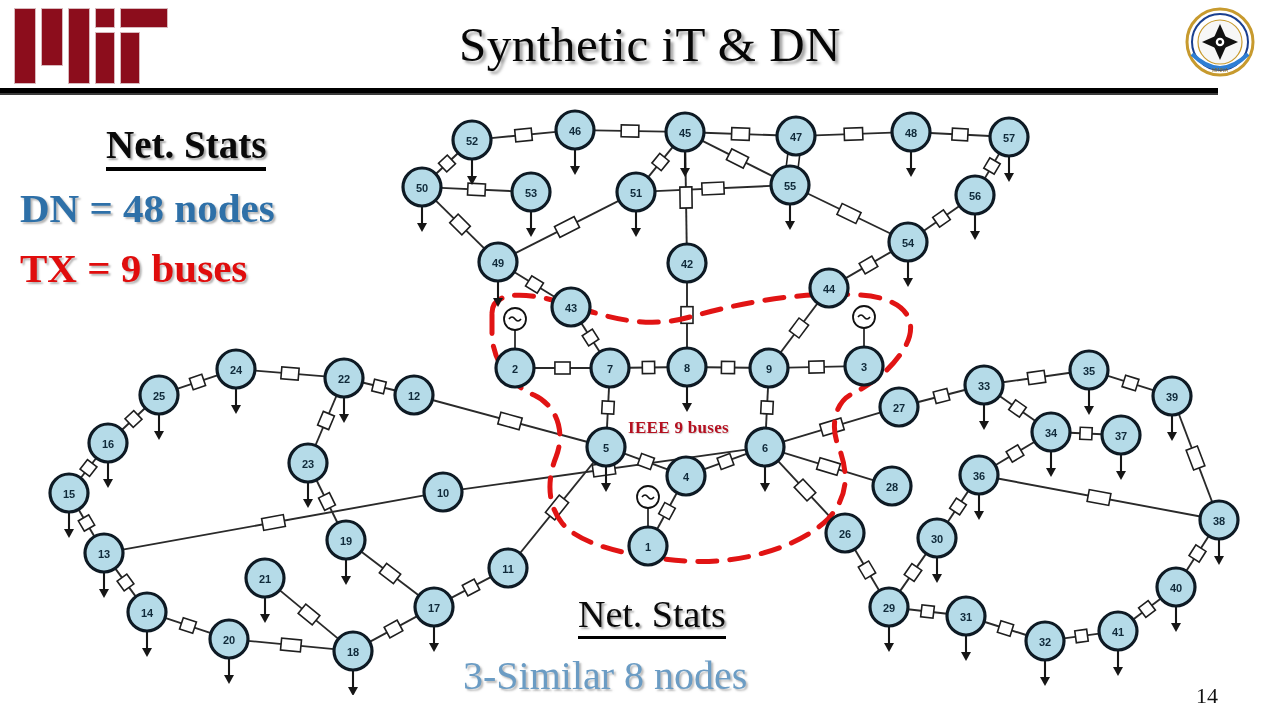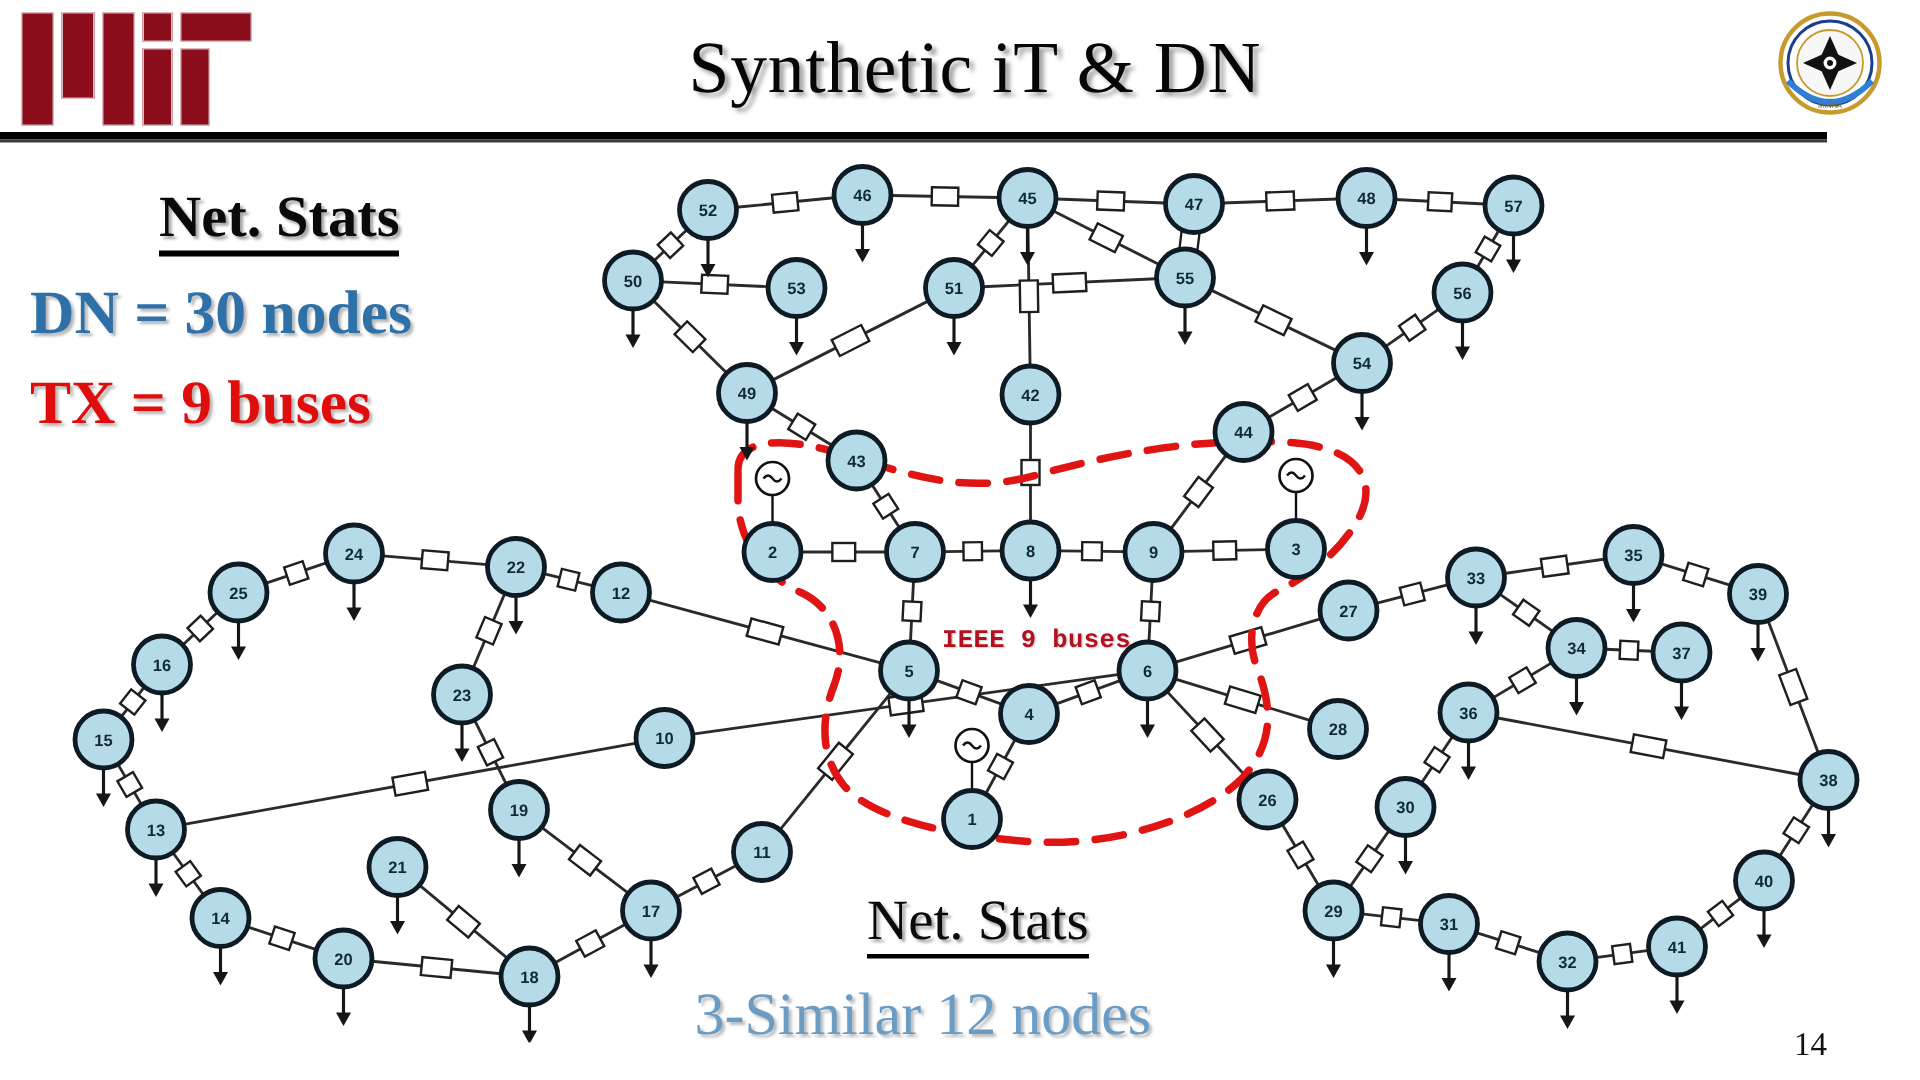--- a/index.html
+++ b/index.html
@@ -58,21 +58,21 @@
   .node-t{fill:#102a3a;font-family:"Liberation Sans",sans-serif;font-size:11px;
     font-weight:bold;text-anchor:middle;dominant-baseline:central;}
   .box{fill:#ffffff;stroke:#1e1e1e;stroke-width:1.6;}
   .arrow{stroke:#161616;stroke-width:2.1;fill:none;}
   .arrowhead{fill:#161616;}
   .gen-c{fill:#ffffff;stroke:#111;stroke-width:1.8;}
   .gen-s{stroke:#111;stroke-width:1.6;fill:none;}
   .bound{stroke:#e11414;stroke-width:5;fill:none;stroke-dasharray:19 13;stroke-linecap:round;}
   #ieee-label{position:absolute;left:628px;top:418px;font-size:17px;font-weight:bold;
     color:#b51020;letter-spacing:.3px;white-space:nowrap;
-    text-shadow:1px 1px 1px rgba(180,180,180,.6);font-family:Liberation Mono, monospace;}
+    text-shadow:1px 1px 1px rgba(180,180,180,.6);}
 </style>
 </head>
 <body>
 
 <div id="slide">
 
   <div id="mit-logo">
     <div class="bar" style="left:0px;top:2px;width:20px;height:74px;"></div>
     <div class="bar" style="left:27px;top:2px;width:20px;height:56px;"></div>
     <div class="bar" style="left:54px;top:2px;width:20px;height:74px;"></div>
@@ -96,27 +96,27 @@
       <circle cx="38" cy="38" r="5" fill="#ffffff" stroke="#111" stroke-width="1.4"></circle>
       <circle cx="38" cy="38" r="2" fill="#111"></circle>
       <path d="M10 50 Q38 78 66 50" fill="none" stroke="#2f7fd4" stroke-width="4"></path>
       <text x="38" y="68" font-family="Liberation Sans, sans-serif" font-size="5" fill="#8a6b1f" text-anchor="middle">MINNA</text>
     </svg>
   </div>
 
   <div class="stats-head" id="stats-title">
     <span class="ul">Net. Stats</span>
   </div>
-  <div class="stats-line" id="stat-dn">DN = 30 nodes</div>
+  <div class="stats-line" id="stat-dn">DN = 48 nodes</div>
   <div class="stats-line" id="stat-tx">TX = 9 buses</div>
 
   <div id="stats2-title">
     <span class="ul">Net. Stats</span>
   </div>
-  <div id="stats2-line">3-Similar 12 nodes</div>
+  <div id="stats2-line">3-Similar 8 nodes</div>
 
   <div id="ieee-label">IEEE 9 buses</div>
 
   <div id="page-num">14</div>
 
   <svg id="net" viewBox="0 0 1280 600">
     <g id="g-edges">
         <line x1="490.9110815037585" y1="43.16397266953801" x2="556.0889184962415" y2="36.83602733046199" class="edge"></line>
         <line x1="593.9968602825531" y1="35.345397459682786" x2="666.0031397174469" y2="36.654602540317214" class="edge"></line>
         <line x1="703.9876753412799" y1="37.684240552838915" x2="777.0123246587201" y2="40.315759447161085" class="edge"></line>

